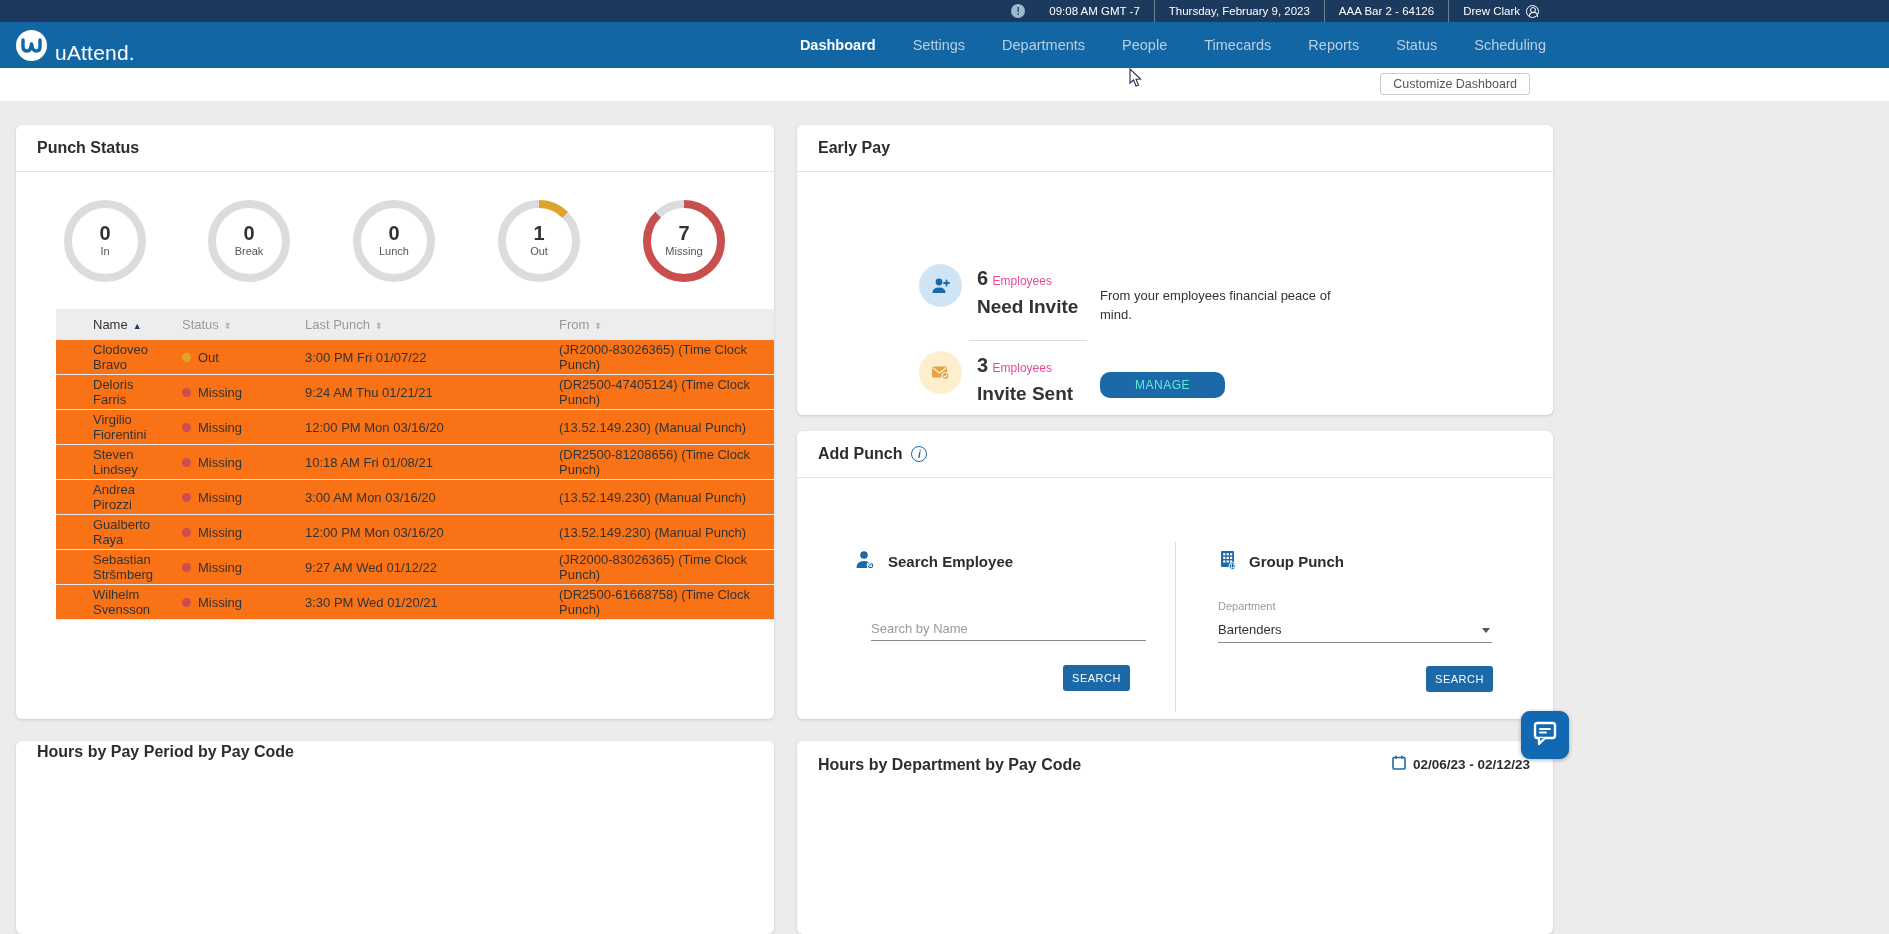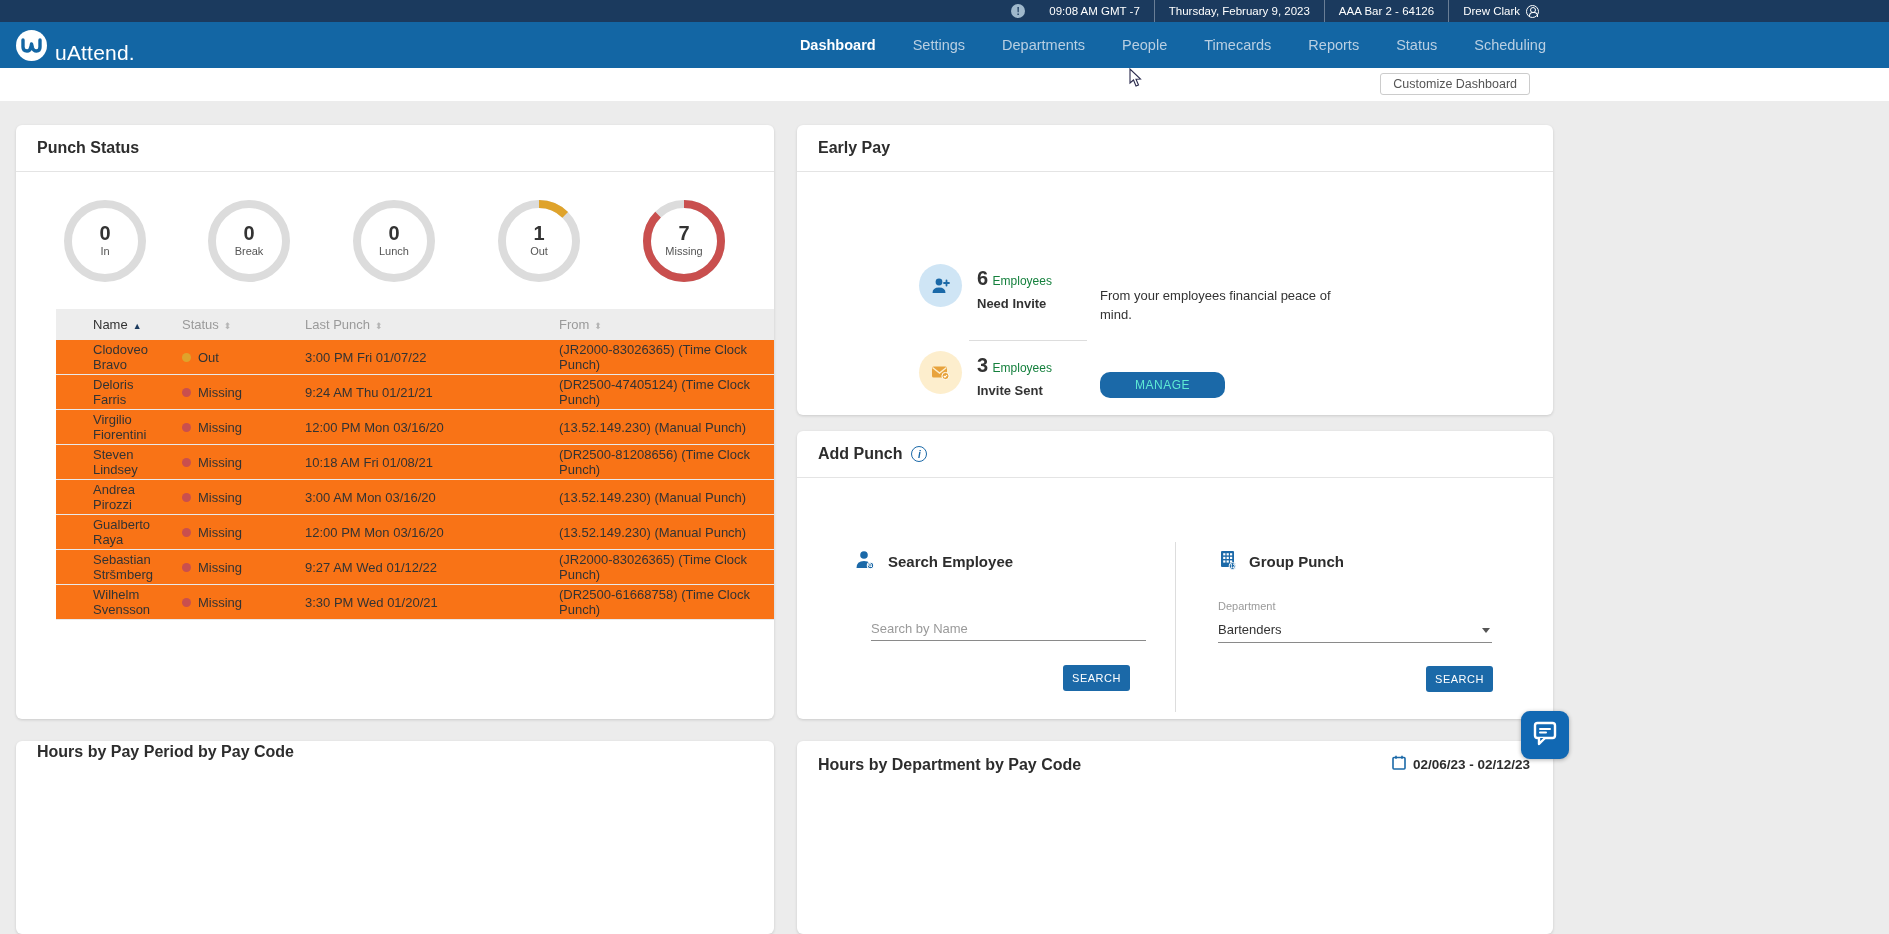--- a/index.html
+++ b/index.html
@@ -75,22 +75,22 @@
   .c-from { flex:1; padding-left:18px; }
   .thead .c-name { color:#333; }
   .sort { font-size:9px; color:#b5b5b5; margin-left:5px; letter-spacing:-1px; }
   .sort.asc { color:#1b3a5e; }
   .dot { display:inline-block; width:9px; height:9px; border-radius:50%; margin-right:7px; }
 
   
   .stat-circle { width:43px; height:43px; border-radius:50%; display:flex;
     align-items:center; justify-content:center; }
   .stat-num { font-size:20px; font-weight:600; color:#333; }
-  .stat-sub { font-size:12px; color:#15803d; }
-  .stat-bold { font-size:13px; font-weight:700; color:#333; margin-top:6px; }
+  .stat-sub { font-size:12px; color:#ec4899; }
+  .stat-bold { font-size:19px; font-weight:700; color:#333; margin-top:6px; }
   .ep-divider { position:absolute; left:172px; top:168px; width:118px; height:1px; background:#ddd; }
   .manage-btn { position:absolute; left:303px; top:200px; width:125px; height:26px;
     background:#1b69a8; color:#5eead4; border:none; border-radius:10px; font-size:12px;
     letter-spacing:.5px; cursor:pointer; font-family:inherit; }
 
   
   .ap-section-head { display:flex; align-items:center; gap:10px;
     font-size:15px; font-weight:700; color:#2d2d2d; }
   .underline-input { border:none; border-bottom:1px solid #8a8a8a; width:275px;
     font-size:13px; padding:4px 0; color:#333; background:transparent;

